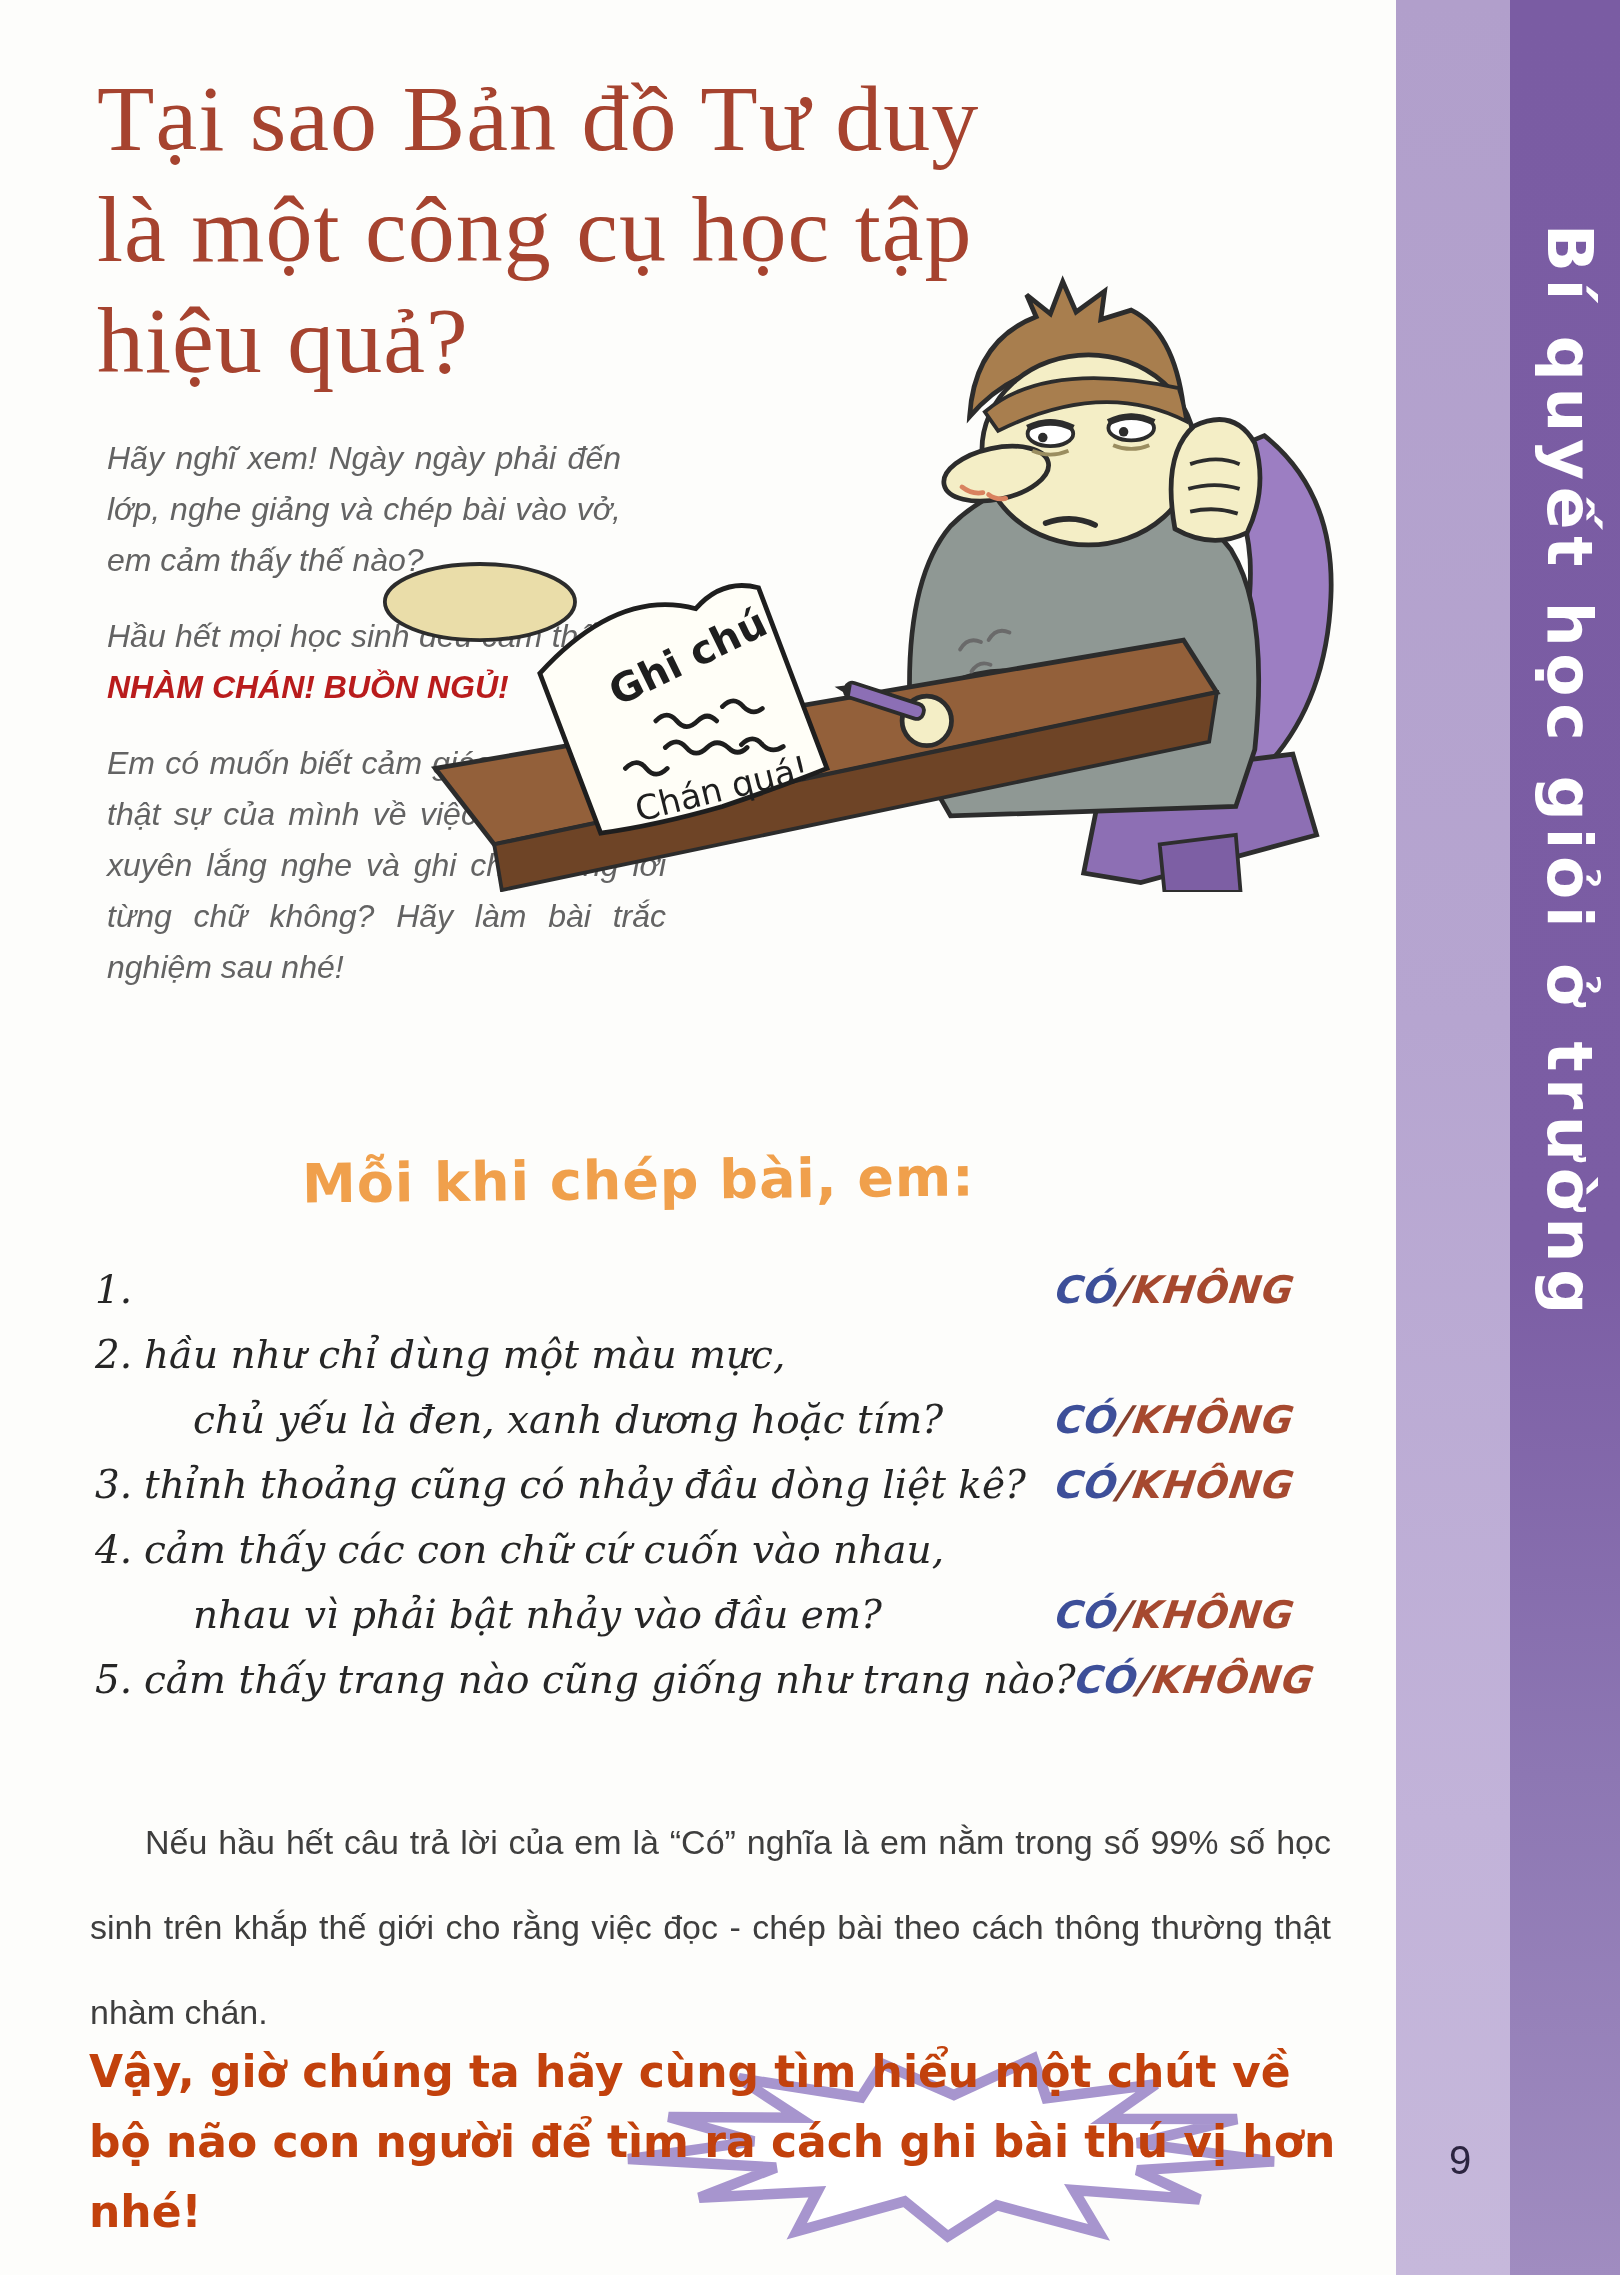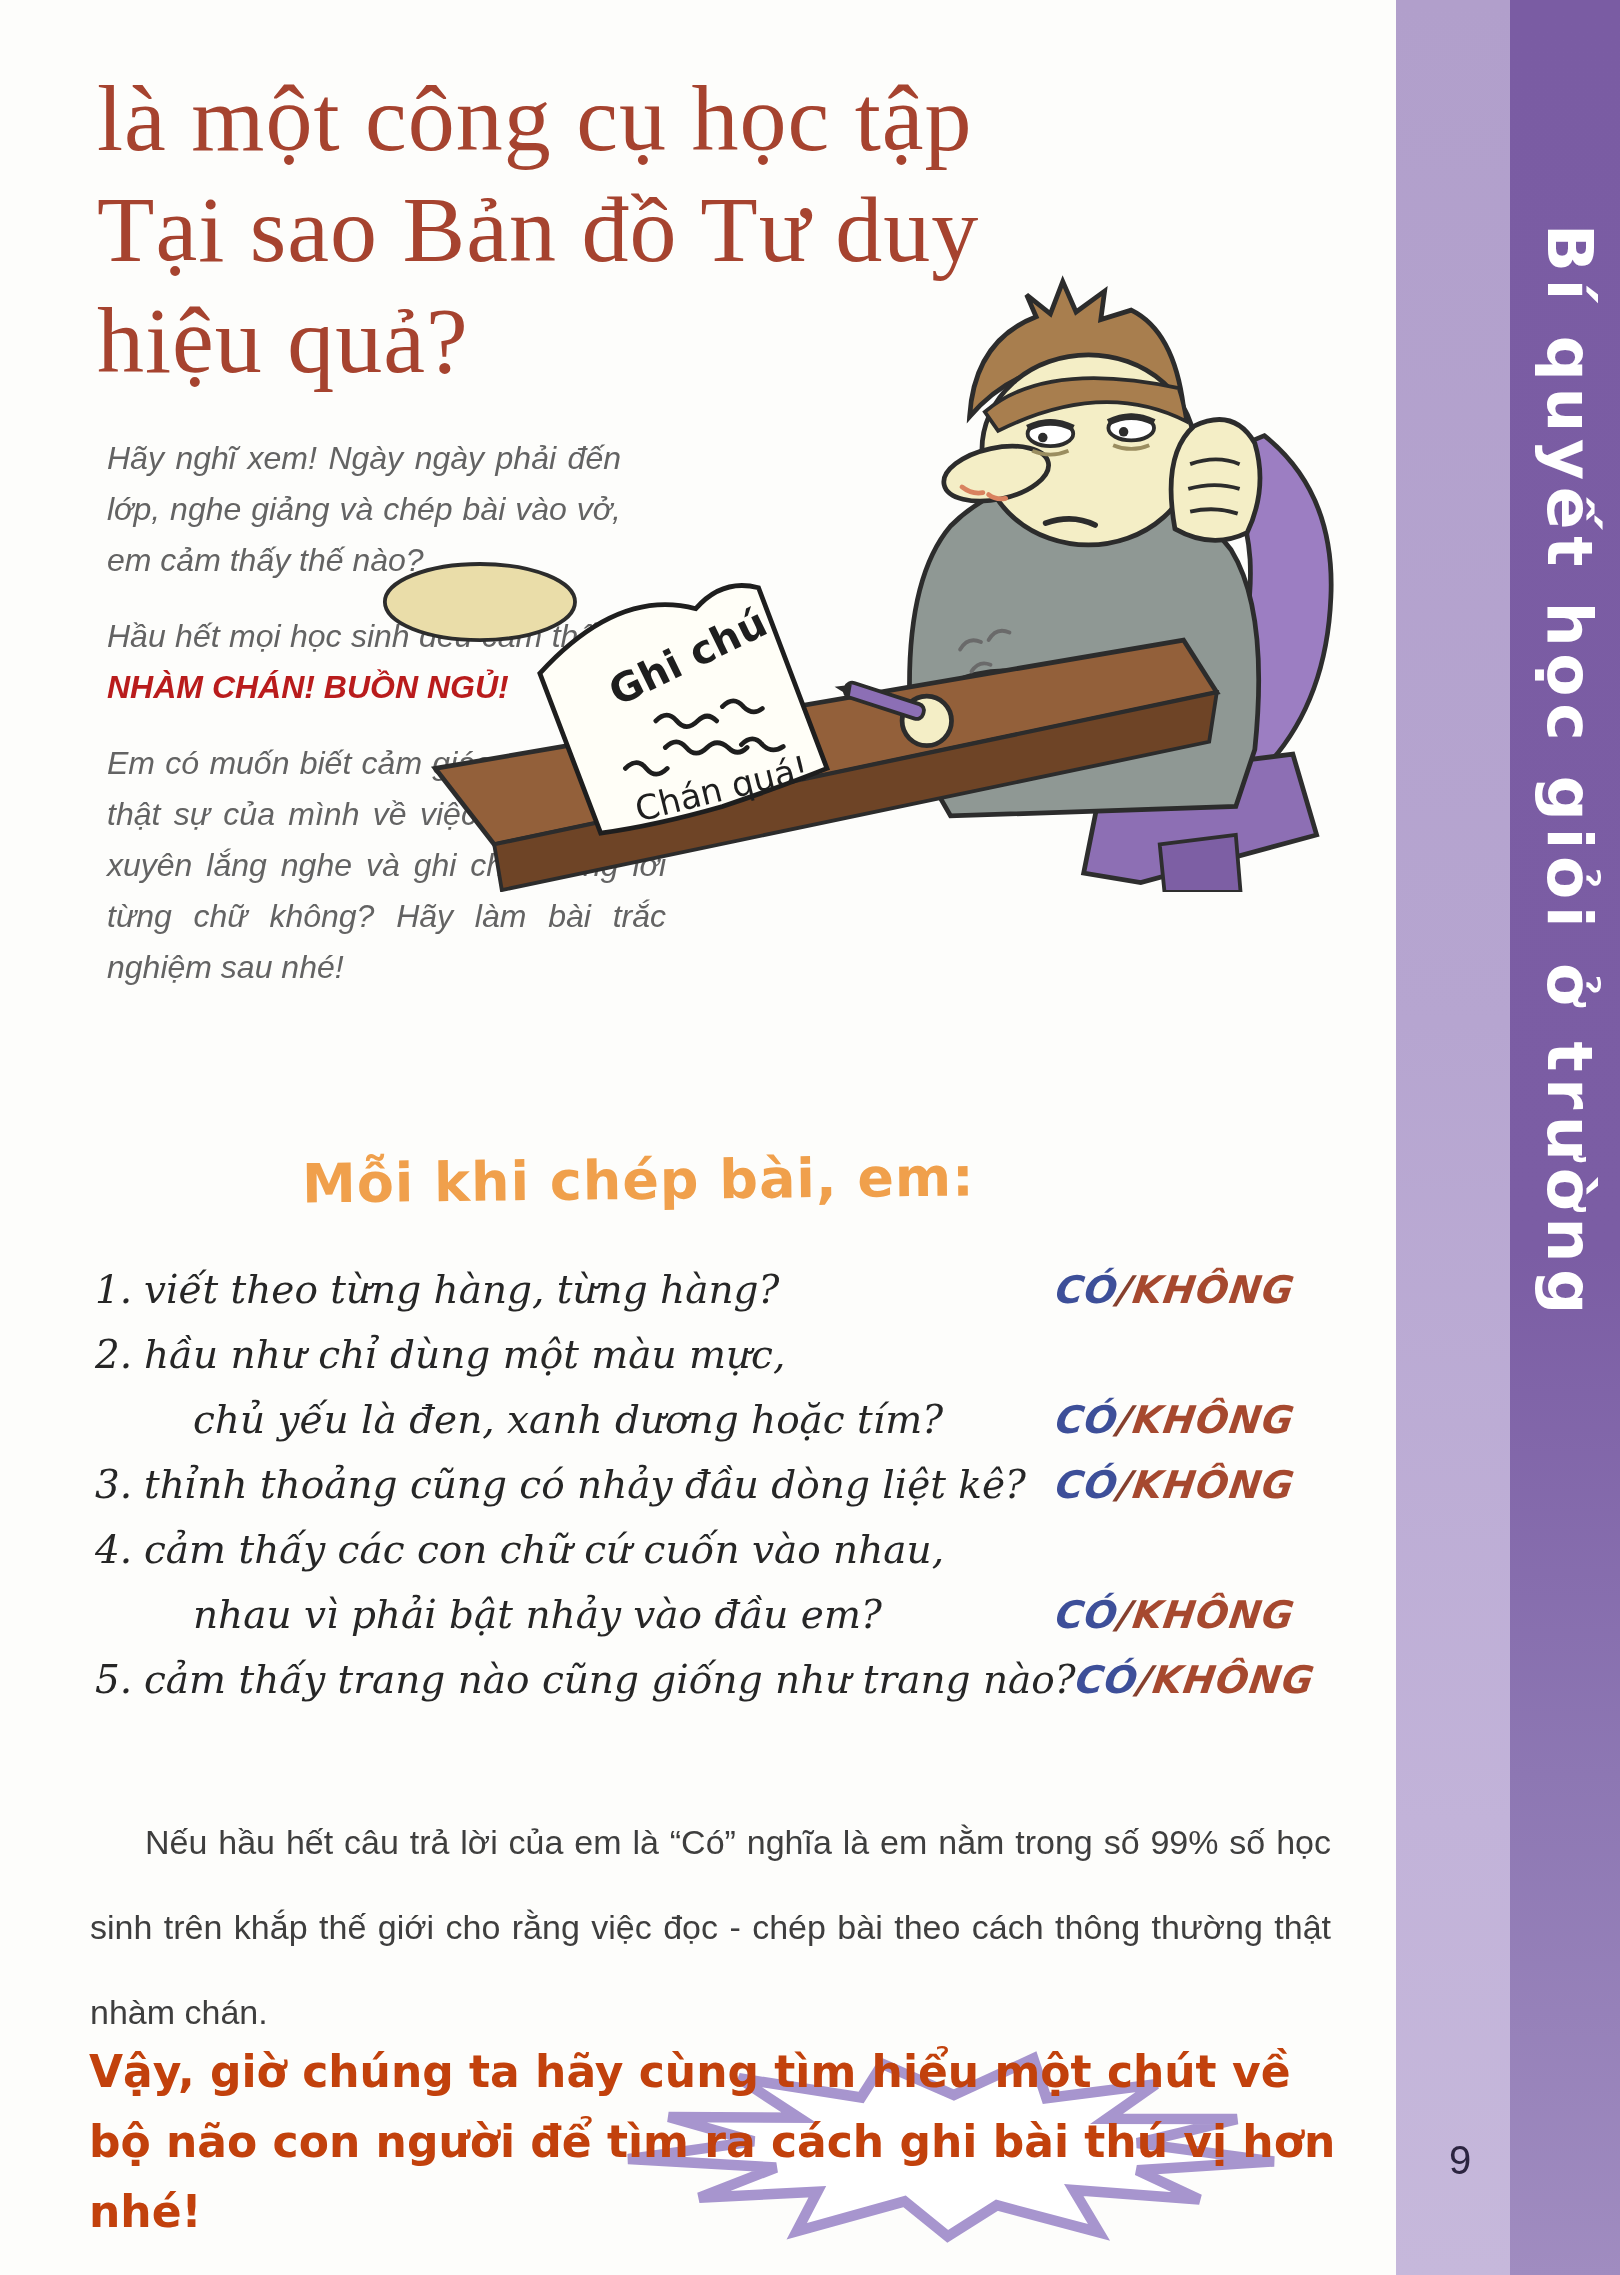--- a/index.html
+++ b/index.html
@@ -59,22 +59,22 @@
         font-family:"DejaVu Sans","Liberation Sans",sans-serif;
         transform:rotate(90deg);transform-origin:left top;line-height:61px;}
   .page-number{position:absolute;left:1449px;top:2138px;color:#2c2440;font-size:40px;}
 </style>
 </head>
 <body>
 
 <div id="page">
 
   <div class="title">
+    <div>Tại sao Bản đồ Tư duy</div>
     <div>là một công cụ học tập</div>
-    <div>Tại sao Bản đồ Tư duy</div>
     <div>hiệu quả?</div>
   </div>
 
   <div class="intro">
     <p>Hãy nghĩ xem! Ngày ngày phải đến lớp, nghe giảng và chép bài vào vở, em cảm thấy thế nào?</p>
     <p><span>Hầu hết mọi học sinh đều cảm thấy: </span><span class="hl">NHÀM CHÁN! BUỒN NGỦ!</span></p>
     <p class="wide">Em có muốn biết cảm giác và suy nghĩ thật sự của mình về việc phải thường xuyên lắng nghe và ghi chép từng lời từng chữ không? Hãy làm bài trắc nghiệm sau nhé!</p>
   </div>
 
   <svg class="cartoon" viewBox="0 0 1020 650">
@@ -128,21 +128,20 @@
     <path d="M496 432 l-18 2 l16 10 Z" fill="#2c2c2c"></path>
 
     <path d="M610 395 q8 -14 22 -8 M640 385 q8 -14 22 -8 M622 418 q8 -12 20 -7" stroke="#6a6a6a" stroke-width="4" fill="none" stroke-linecap="round"></path>
   </svg>
 
   <div class="quiz-heading">Mỗi khi chép bài, em:</div>
 
   <div class="quiz">
     <div class="qrow">
       <span class="qnum">1.</span>
-      <span class="qtext">viết theo từng hàng, từng hàng?</span>
       <span class="ans"><span class="yes">CÓ</span><span class="sep">/</span><span class="no">KHÔNG</span></span>
     </div>
     <div class="qrow">
       <span class="qnum">2.</span>
       <span class="qtext">hầu như chỉ dùng một màu mực,</span>
     </div>
     <div class="qrow cont">
       <span class="qnum"></span>
       <span class="qtext">chủ yếu là đen, xanh dương hoặc tím?</span>
       <span class="ans"><span class="yes">CÓ</span><span class="sep">/</span><span class="no">KHÔNG</span></span>

